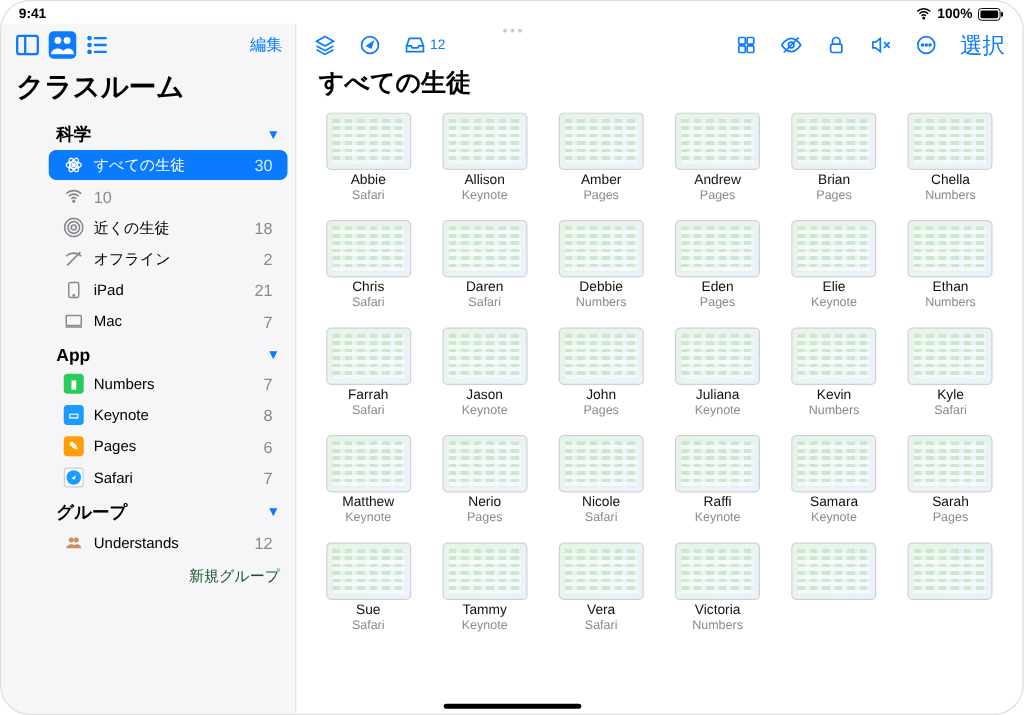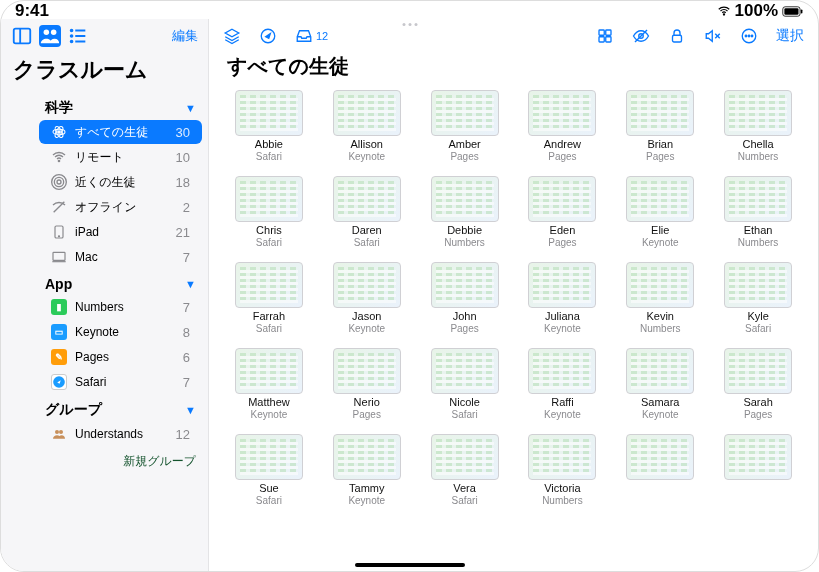--- a/index.html
+++ b/index.html
@@ -1,22 +1,22 @@
 <!DOCTYPE html>
 <html><head>
 <meta charset="utf-8">
 <style>
 * { margin: 0; padding: 0; box-sizing: border-box; font-family: -apple-system, "Helvetica Neue", Arial, sans-serif; }
 body { width: 819px; height: 572px; background: #fff; display: flex; flex-direction: column; overflow: hidden; border-radius: 24px; border: 1px solid #ddd; }
-.status-bar { height: 18px; display: flex; align-items: center; justify-content: space-between; padding: 2px 14px 0; font-size: 17px; font-weight: 600; }
+.status-bar { height: 18px; display: flex; align-items: center; justify-content: space-between; padding: 2px 14px 0; font-size: 11px; font-weight: 600; }
 .status-right { display: flex; align-items: center; gap: 4px; }
 .main { flex: 1; display: flex; min-height: 0; }
 
 
-.sidebar { width: 208px; background: #f6f6f8; border-right: 1px solid #e4e4e6; display: flex; flex-direction: column; }
+.sidebar { width: 236px; background: #f6f6f8; border-right: 1px solid #e4e4e6; display: flex; flex-direction: column; }
 .sb-top { display: flex; align-items: center; padding: 6px 10px; gap: 6px; }
 .sb-top .icn { width: 22px; height: 22px; display:flex;align-items:center;justify-content:center; color:#0a7aff; border-radius:4px;}
 .sb-top .icn.active{background:#0a7aff;color:#fff;}
 .sb-top .spacer{flex:1;}
 .sb-top .edit{color:#0a7aff;font-size:13px;}
 .sb-title{font-size:22px;font-weight:700;padding:2px 12px 8px;font-family:Liberation Serif, serif;}
 .sb-scroll{flex:1;overflow-y:auto;padding-bottom:6px;padding-left:32px;}
 .sect-head{display:flex;align-items:center;justify-content:space-between;padding:6px 12px 2px;font-size:14px;font-weight:700;cursor:default;}
 .chev{color:#0a7aff;font-size:11px;transform:rotate(0);}
 .row{display:flex;align-items:center;gap:8px;padding:3px 12px;font-size:12px;border-radius:6px;margin:1px 6px;height:24px;}
@@ -29,21 +29,21 @@
 .ic-atom svg,.ic svg{width:16px;height:16px;}
 .app-ic{width:16px;height:16px;border-radius:3px;display:flex;align-items:center;justify-content:center;font-size:9px;color:#fff;font-weight:700;}
 .numbers{background:#2bcb5a;} .keynote{background:#1a9cff;} .pages{background:#ff9d0a;} .safari{background:#fff;border:1px solid #ccc;}
 
 
 .content{flex:1;display:flex;flex-direction:column;min-width:0;}
 .toolbar{display:flex;align-items:center;padding:4px 14px;gap:18px;color:#0a7aff;height:34px;}
 .toolbar .tool{display:flex;align-items:center;gap:3px;}
 .toolbar .spacer{flex:1;}
 .toolbar svg{width:18px;height:18px;}
-.toolbar .sel-txt{font-size:14px;}
+.toolbar .sel-txt{font-size:18px;}
 .c-title{font-size:20px;font-weight:700;padding:0 18px 10px;}
 .grid{flex:1;overflow-y:auto;padding:0 18px 10px;display:grid;grid-template-columns:repeat(6,1fr);gap:14px 14px;align-content:start;}
 .card{display:flex;flex-direction:column;align-items:center;gap:2px;}
 .thumb{width:68px;height:46px;border:1px solid #d0d0d4;border-radius:4px;background:linear-gradient(135deg,#e8f4e8 0%,#eaf2fb 100%);position:relative;overflow:hidden;}
 .thumb::before{content:"";position:absolute;inset:4px;background:repeating-linear-gradient(0deg,#fff,#fff 3px,transparent 3px,transparent 6px),repeating-linear-gradient(90deg,#b5dfb5,#b5dfb5 6px,transparent 6px,transparent 10px);opacity:.55;}
 .s-name{font-size:11px;font-weight:500;color:#111;}
 .s-app{font-size:10px;color:#8a8a8e;margin-top:-1px;}
 .home-ind{position:absolute;bottom:4px;left:50%;transform:translateX(-50%);width:110px;height:4px;background:#000;border-radius:3px;}
 .handle{position:absolute;top:4px;left:50%;transform:translateX(-50%);display:flex;gap:3px;}
 .handle span{width:3px;height:3px;background:#c7c7cc;border-radius:50%;}
@@ -121,21 +121,20 @@
             <span class="lab">すべての生徒</span>
             <span class="cnt">30</span>
           </div>
           <div class="row">
             <span class="ic">
               <svg viewBox="0 0 24 24" fill="none" stroke="#8a8a8e" stroke-width="2">
                 <path d="M3 9c5-5 13-5 18 0M6 12c3.5-3.5 8.5-3.5 12 0M9 15c1.8-1.8 4.2-1.8 6 0"></path>
                 <circle cx="12" cy="18" r="1" fill="#8a8a8e"></circle>
               </svg>
             </span>
-            <span class="lab">リモート</span>
             <span class="cnt">10</span>
           </div>
           <div class="row">
             <span class="ic">
               <svg viewBox="0 0 24 24" fill="none" stroke="#8a8a8e" stroke-width="2">
                 <circle cx="12" cy="12" r="3"></circle>
                 <circle cx="12" cy="12" r="7"></circle>
                 <circle cx="12" cy="12" r="11"></circle>
               </svg>
             </span>

